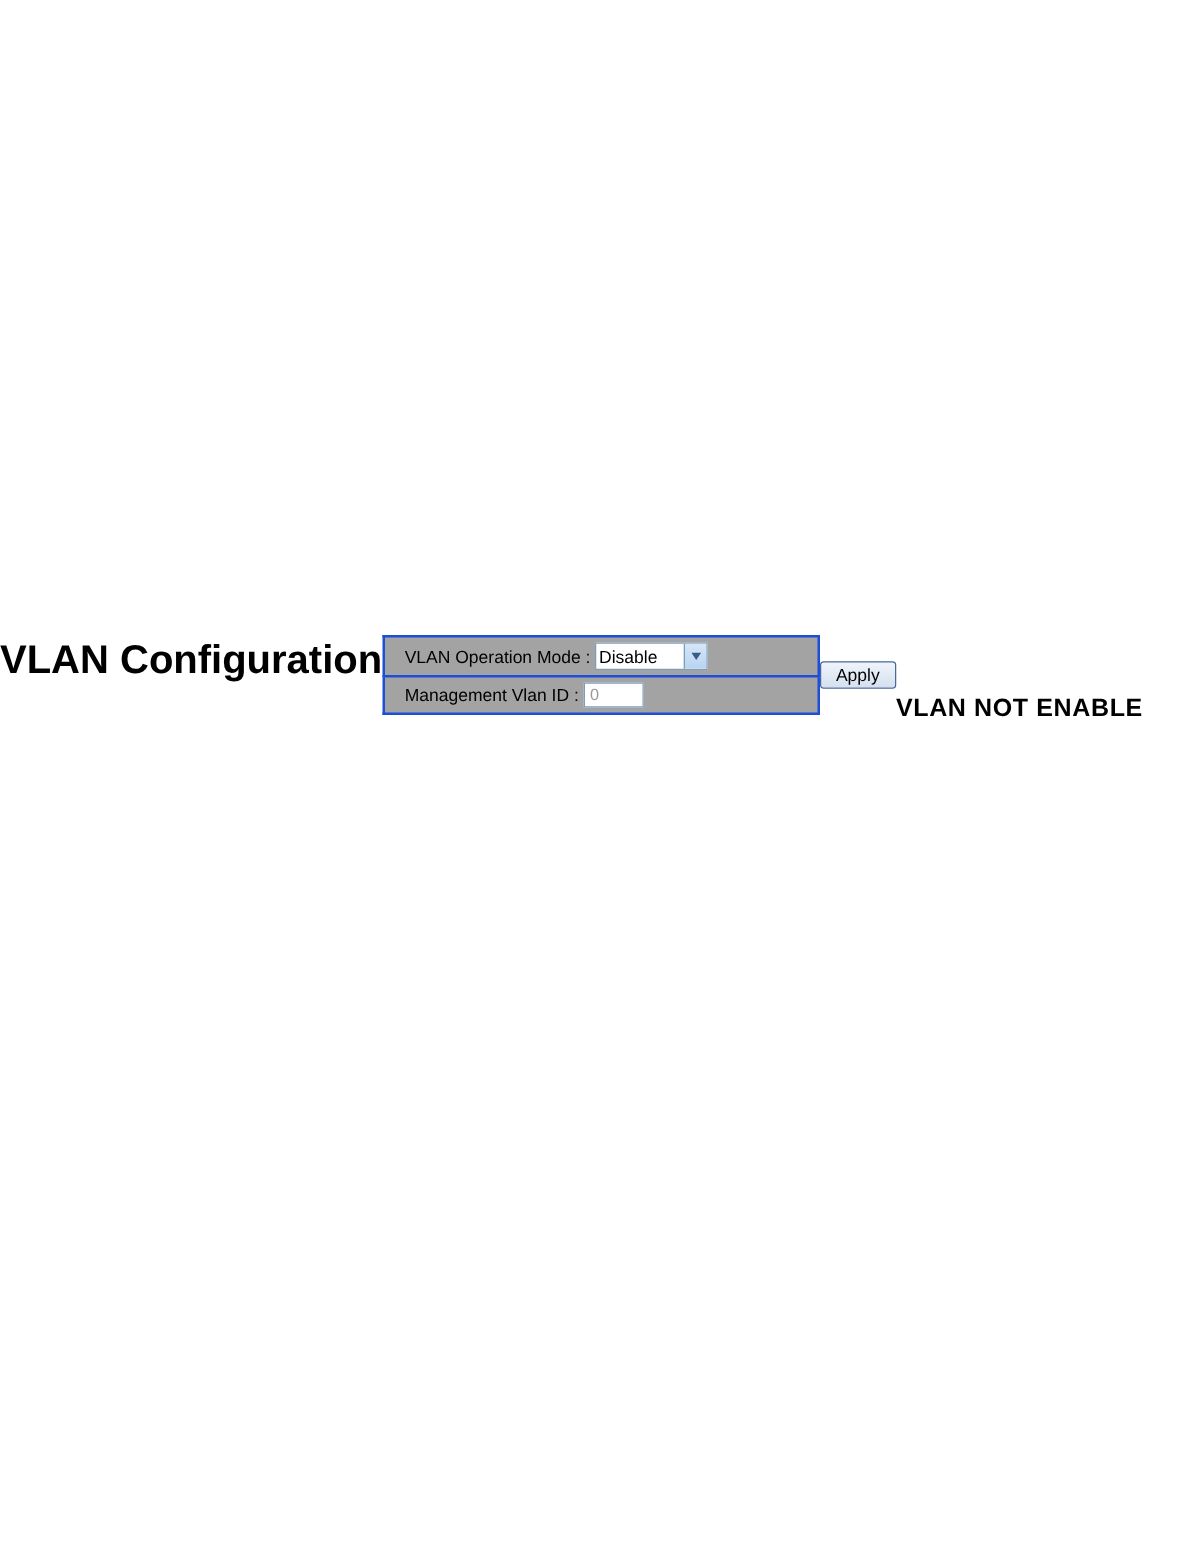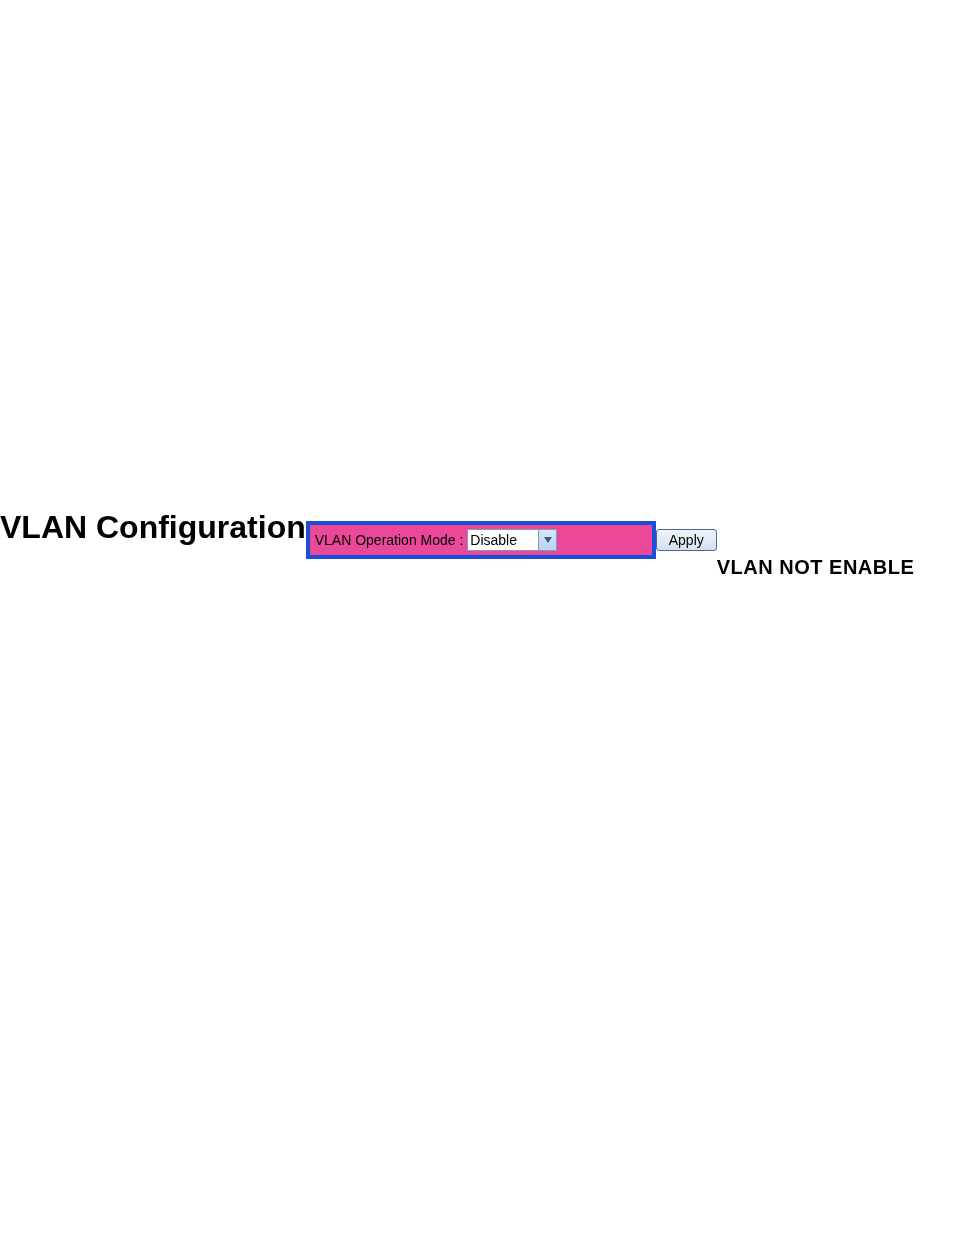--- a/index.html
+++ b/index.html
@@ -25,23 +25,23 @@
       font-size: 32px;
       font-weight: bold;
       margin: 0 0 24px 0;
       color: #000000;
     }
     .config-table {
       border-collapse: collapse;
       width: 350px;
     }
     .config-table td {
-      background: #ec4899;
-      border: 4px solid #1d4ed8;
-      padding: 4px 5px;
+      background: #a3a3a3;
+      border: 2px solid #1d4ed8;
+      padding: 4px 16px;
       font-size: 14px;
       color: #000000;
       vertical-align: middle;
       height: 28px;
     }
     .label-text {
       color: #000000;
     }
     .select-wrapper {
       display: inline-block;
@@ -129,20 +129,26 @@
             <option>Disable</option>
           </select>
           <span class="select-arrow">
             <svg viewBox="0 0 8 6">
                   <path d="M0 0 L8 0 L4 6 Z" fill="#3a5a8a"></path>
                 </svg>
           </span>
         </span>
       </td>
     </tr>
+    <tr>
+      <td>
+        <span class="label-text">Management Vlan ID : </span>
+        <input type="text" class="vlan-id-input" value="0" style="">
+      </td>
+    </tr>
   </tbody>
     </table>
 
   <div class="button-row">
     <button class="apply-button">Apply</button>
   </div>
 
   <div class="status-message">VLAN NOT ENABLE</div>
 </div>
 

